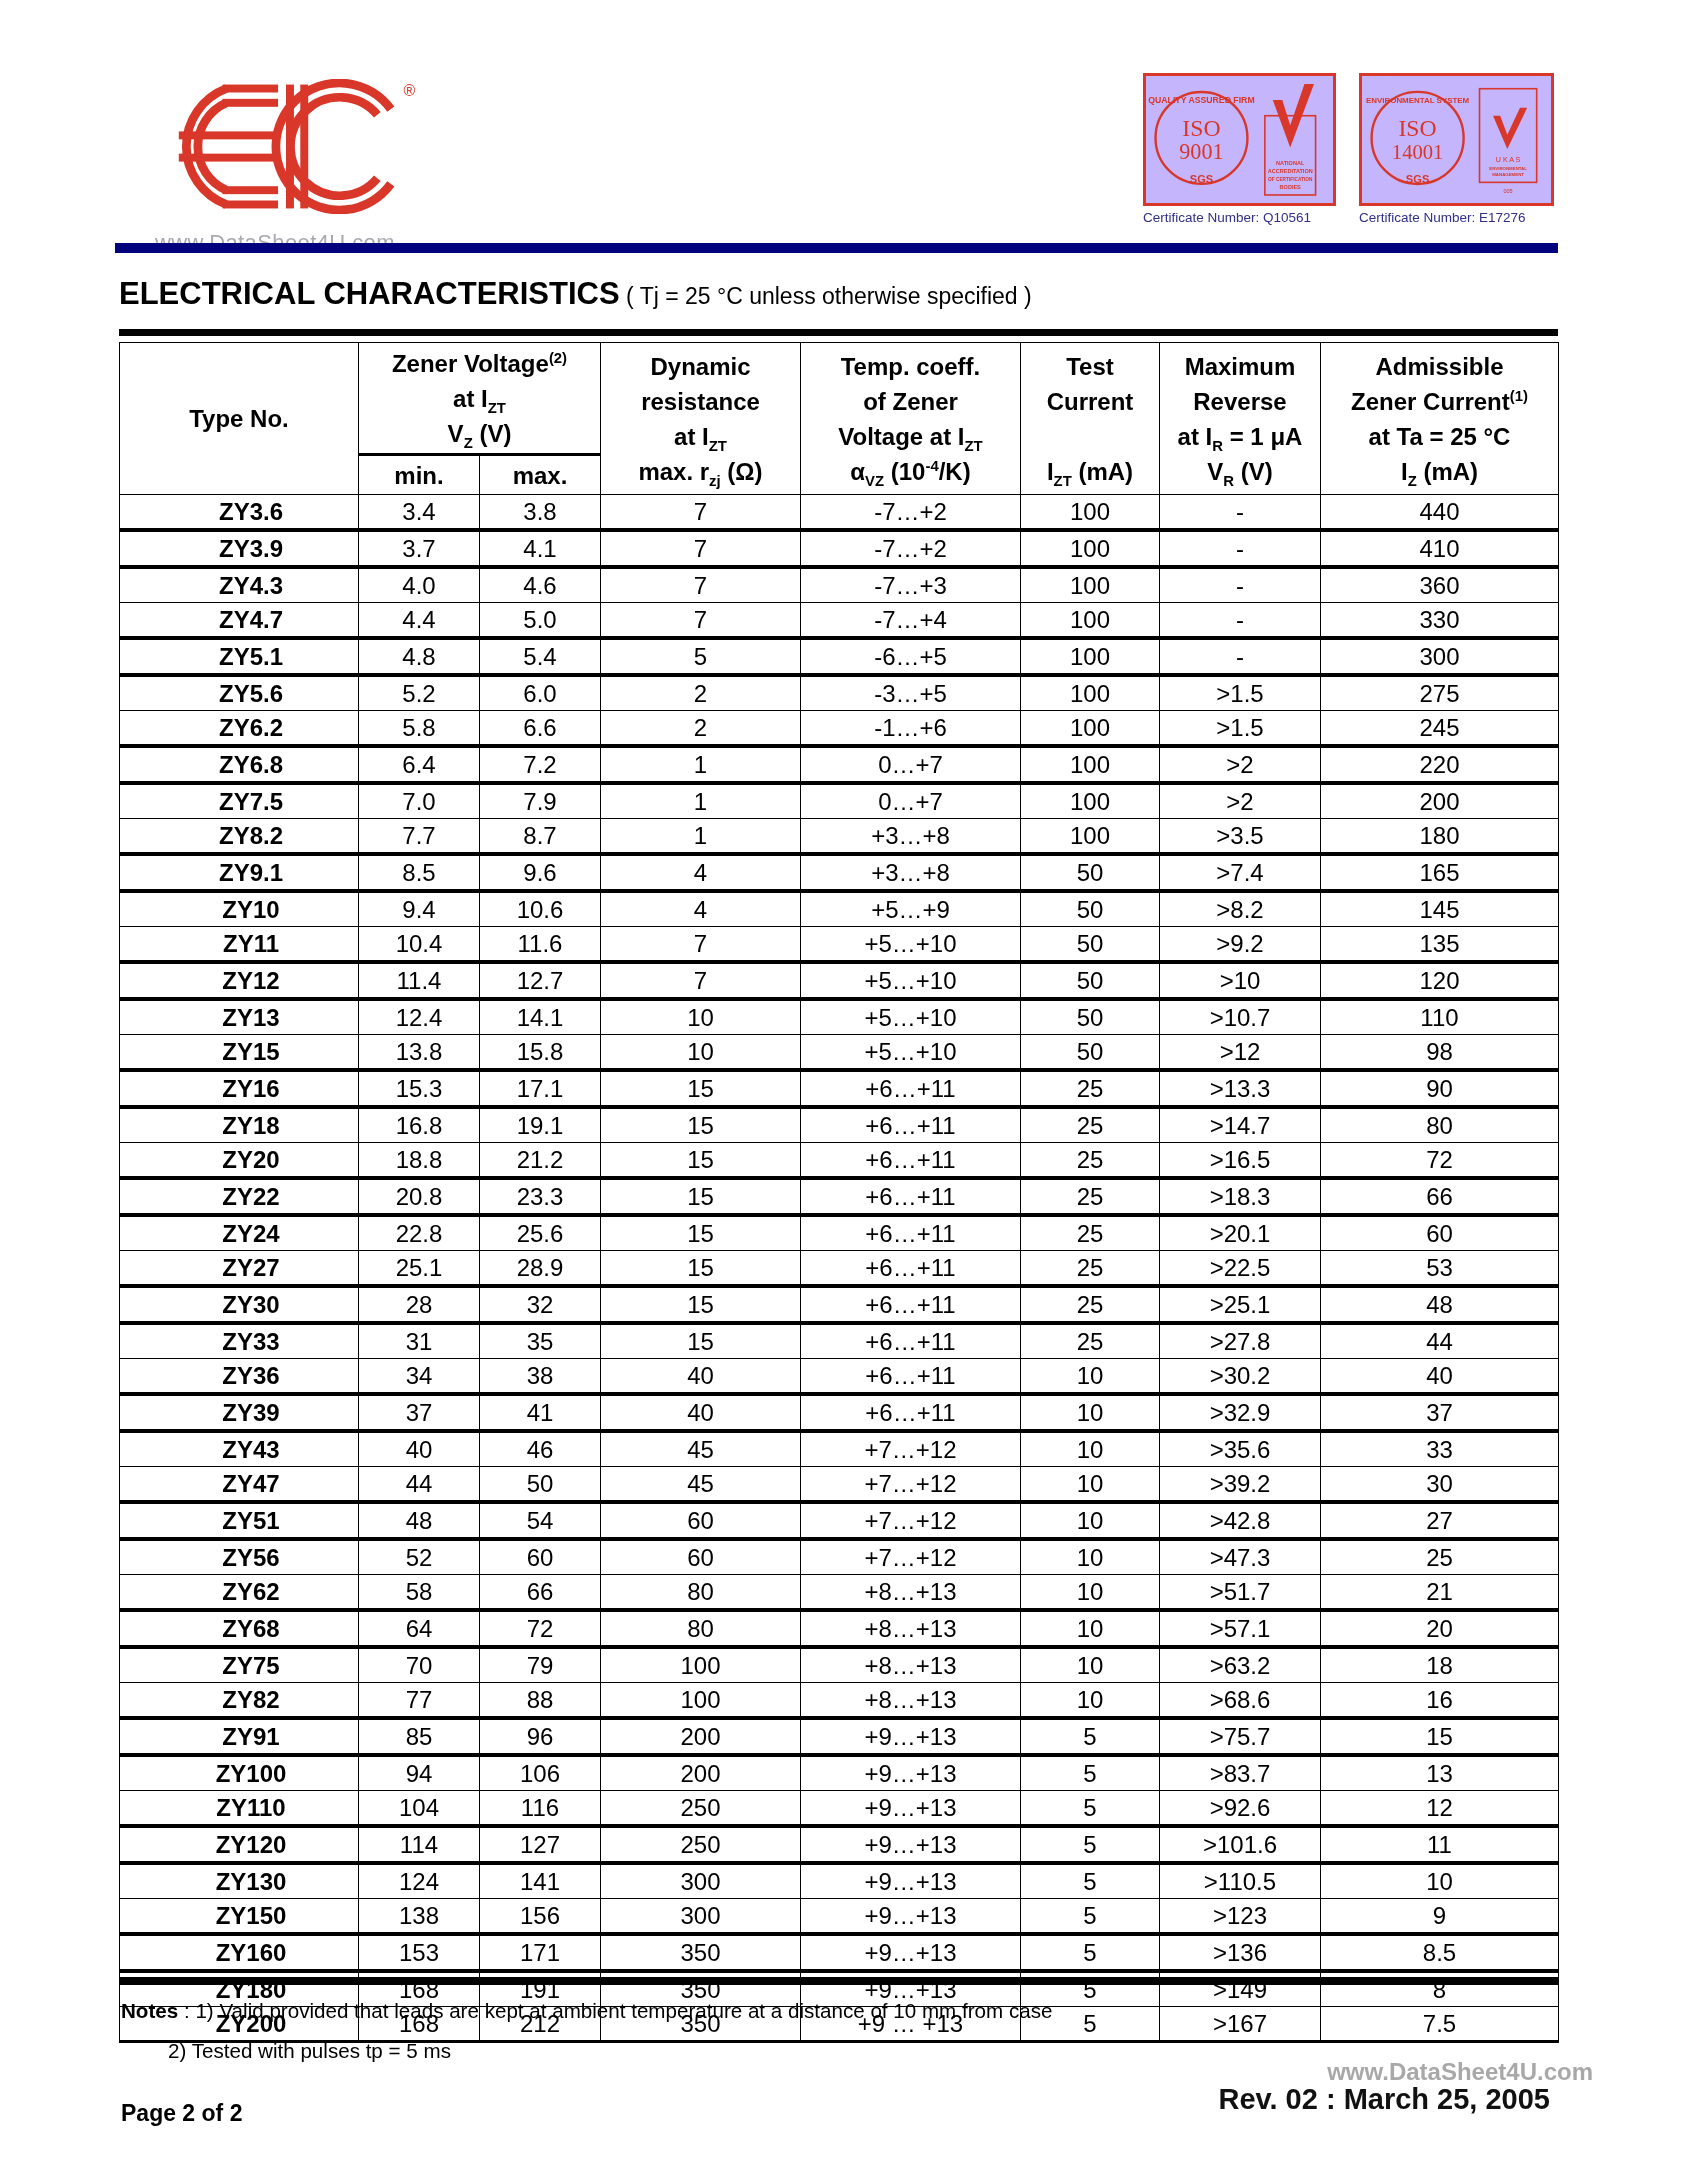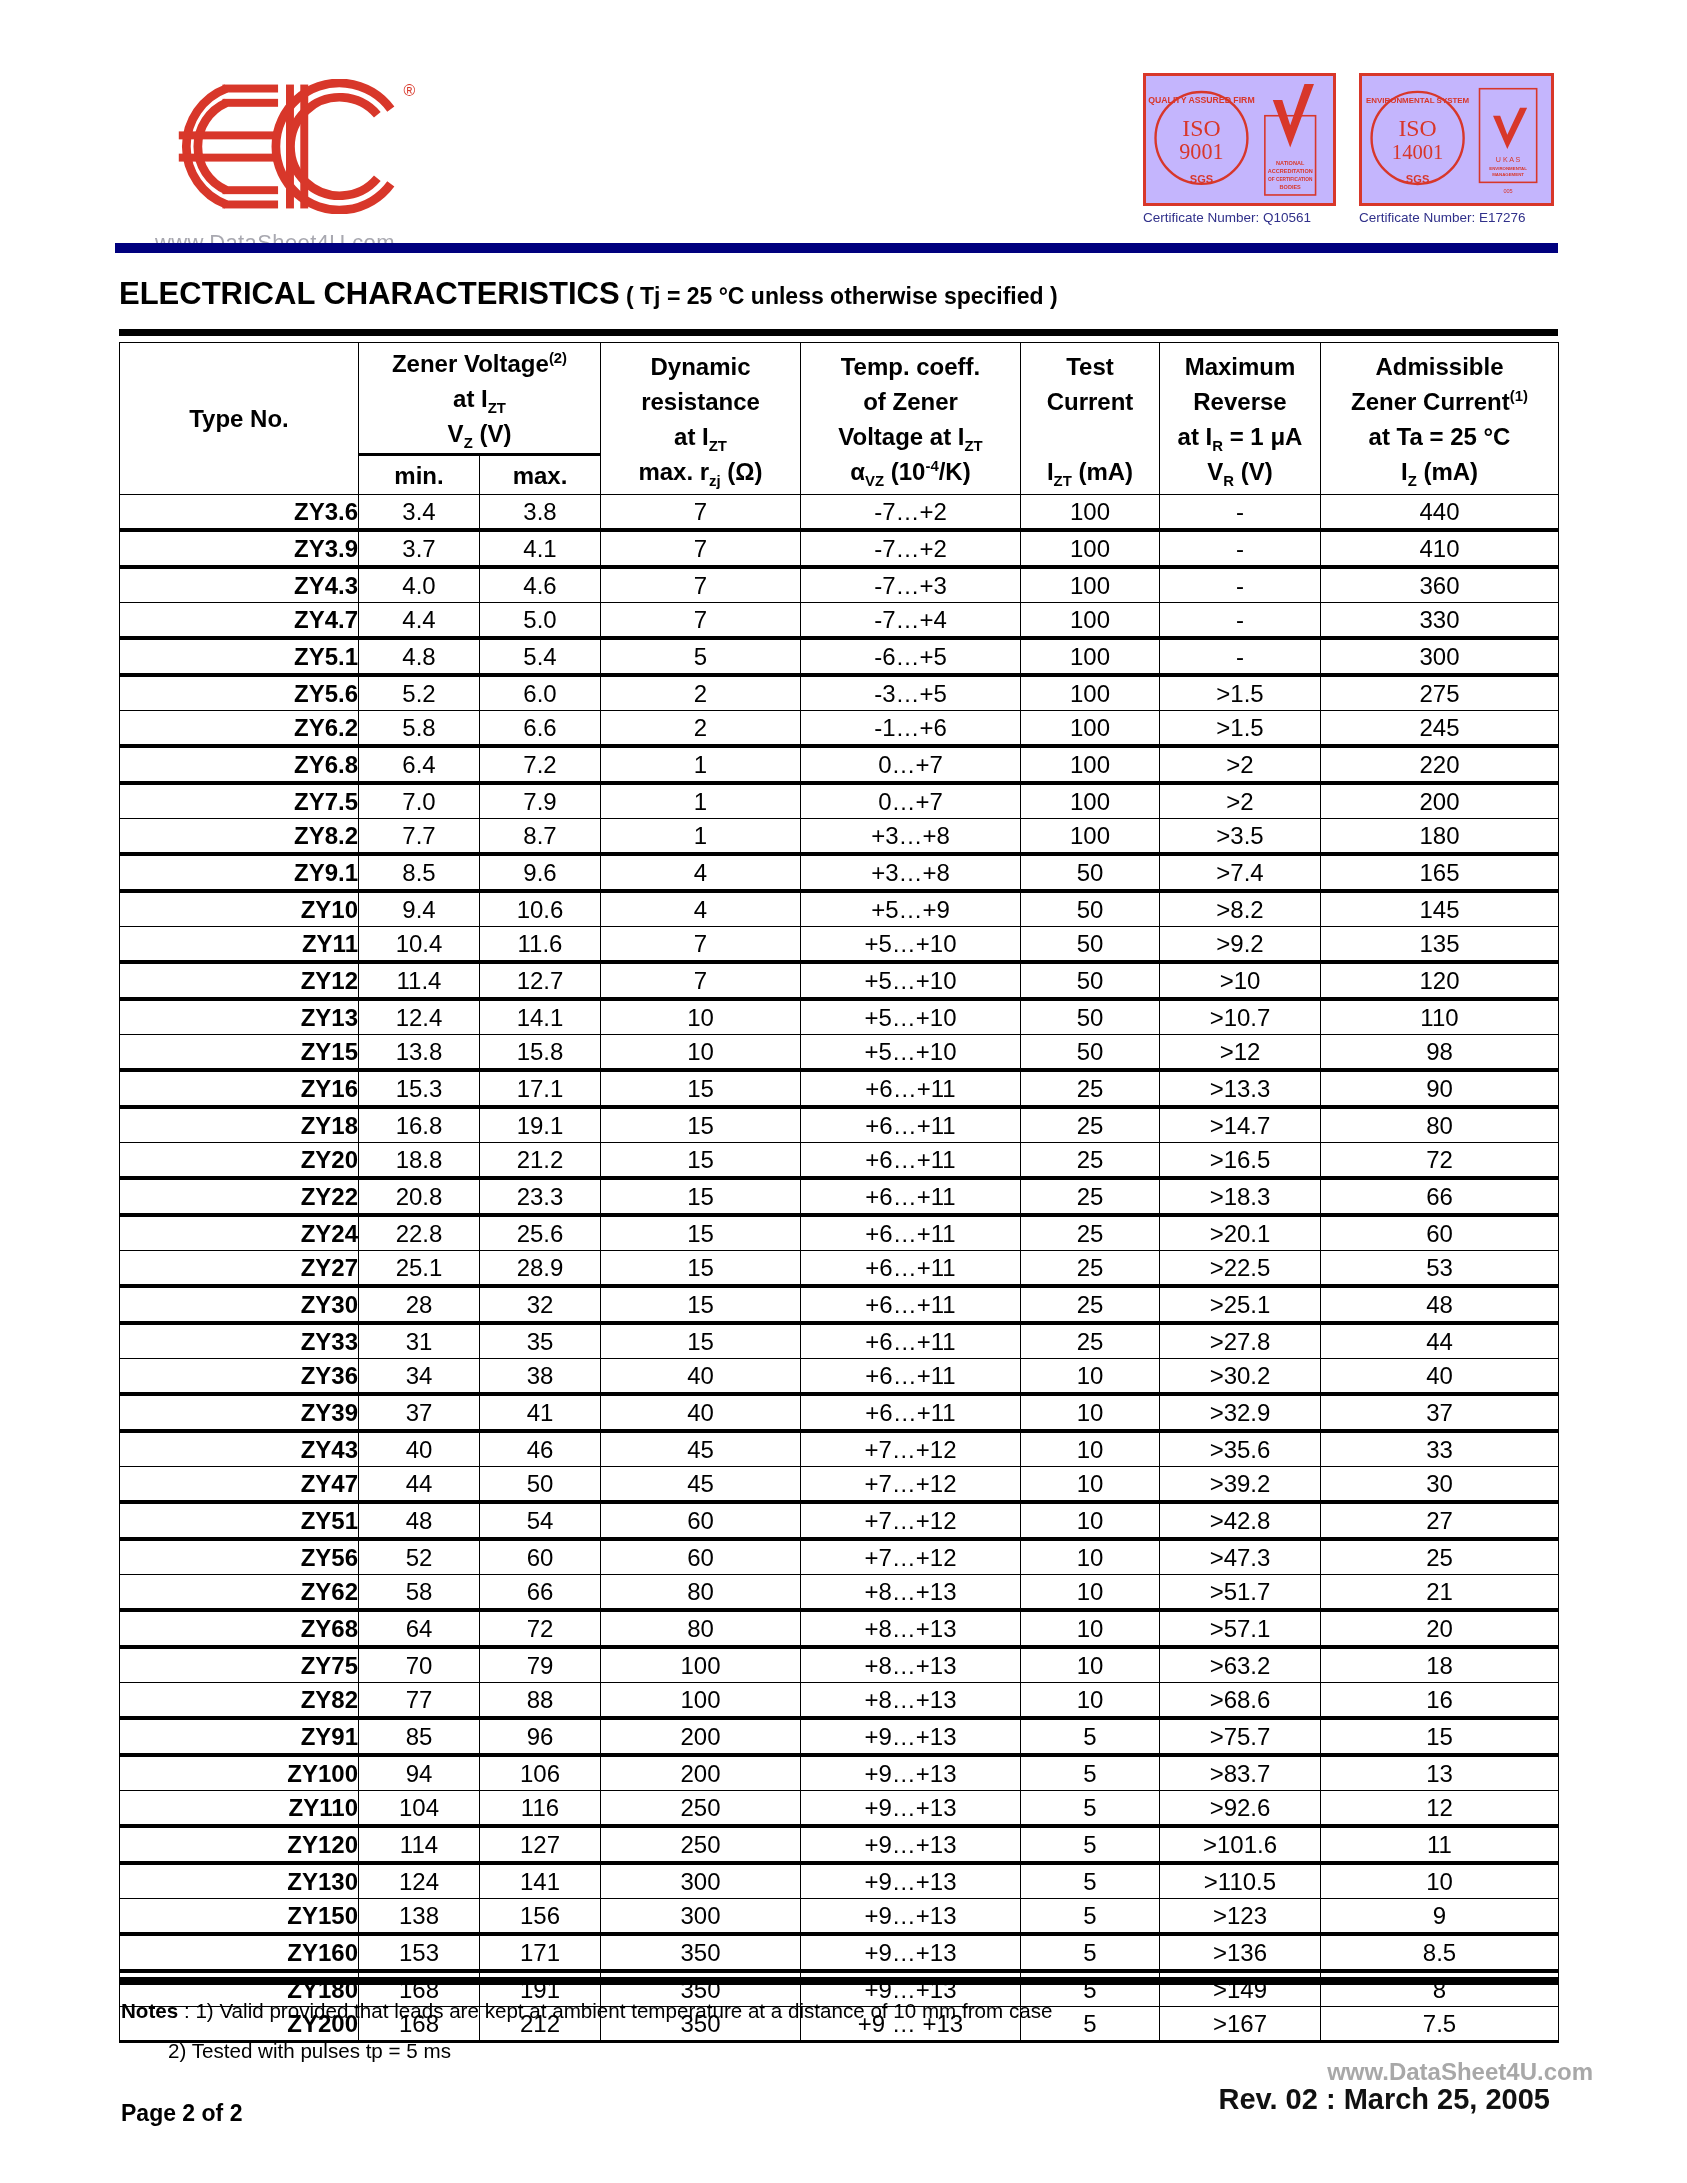--- a/index.html
+++ b/index.html
@@ -9,29 +9,29 @@
 
   
   #logo { left: 151px; top: 79px; width: 270px; height: 135px; }
   #watermark-top { left: 155px; top: 230px; font-size: 22px; color: #a8a8b0; letter-spacing: 0.4px; }
   #blue-bar { left: 115px; top: 243px; width: 1443px; height: 9.5px; background: #00007e; }
   .cert { position: absolute; border: 3.2px solid #d8372a; background: #c4b5fd; }
   .cert-num { position: absolute; font-size: 13.5px; color: #30308a; white-space: nowrap; }
 
   
   #title { left: 119px; top: 276px; font-size: 31px; font-weight: bold; white-space: nowrap; }
-  #title .sub { font-size: 23px; font-weight: bold; }
+  #title .sub { font-size: 23px; font-weight: normal; }
   #rule-top { left: 119px; top: 329px; width: 1439px; height: 7.1px; background: #000; }
 
   
   #tbl { left: 119px; top: 342px; width: 1439px; border-collapse: collapse; table-layout: fixed; }
   #tbl td, #tbl th { border: 1.6px solid #000; text-align: center; padding: 0; }
   #tbl th { font-weight: bold; font-size: 24px; line-height: 35px; vertical-align: middle; }
   #tbl td { font-size: 24px; height: 33px; line-height: 33px; }
-  #tbl td.type { text-align: right; padding-left: 24px; font-weight: bold; }
+  #tbl td.type { text-align: center; padding-left: 24px; font-weight: bold; }
   #tbl tr.thick td { border-bottom-width: 4px; }
   #tbl tr.last td { border-bottom-width: 3.2px; margin-top: 18px; }
   sub, sup { font-size: 62%; line-height: 0; }
   #tbl th.sub-head { border-top: 3.2px solid #000; }
 
   #rule-bottom { left: 119px; top: 1977px; width: 1439px; height: 8px; background: #000; }
 
   
   #notes1 { left: 121px; top: 1999px; font-size: 20.6px; white-space: nowrap; }
   #notes2 { left: 168px; top: 2039px; font-size: 20.6px; white-space: nowrap; }

